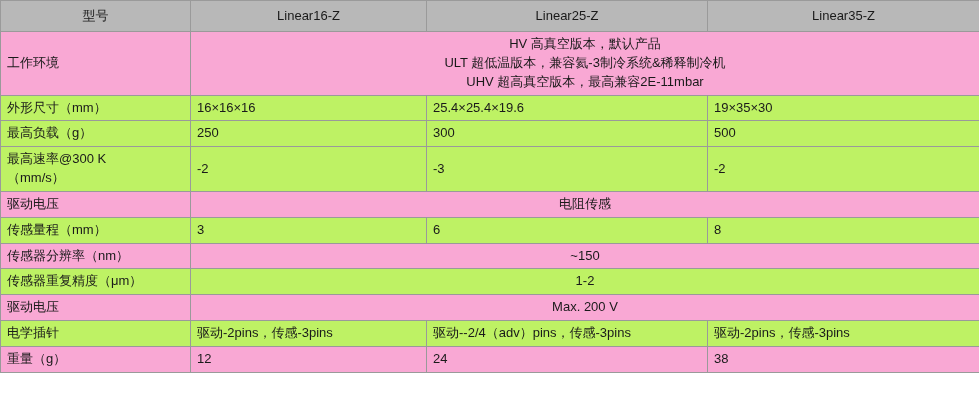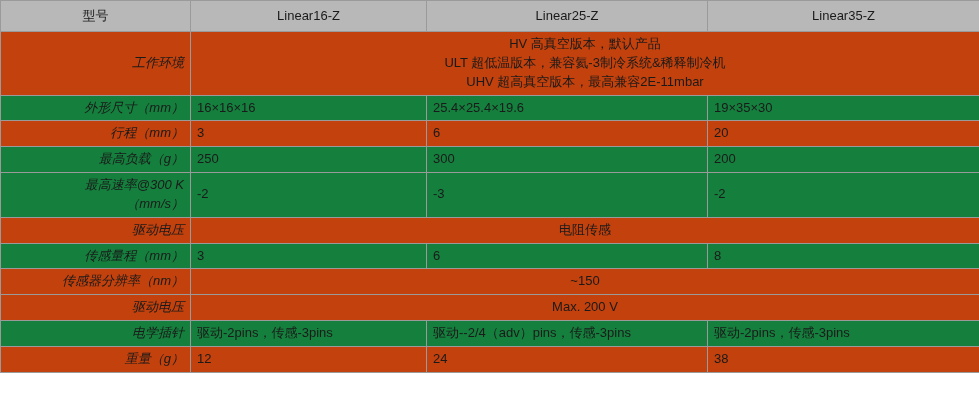--- a/index.html
+++ b/index.html
@@ -28,33 +28,32 @@
   }
   thead th {
     background: #b8b8b8;
     font-weight: bold;
     text-align: center;
     font-size: 13.5px;
     height: 24px;
     color: #111;
   }
   td.label {
-    text-align: right;
+    text-align: left;
     background: #ffffff;
     padding-left: 6px;
-    font-style: italic;
   }
   td.val {
     text-align: left;
   }
   tr.shade td {
-    background: #15803d;
+    background: #bef264;
   }
   tr.plain td {
-    background: #c2410c;
+    background: #f9a8d4;
   }
   td.multiline {
     text-align: center;
     line-height: 1.5;
     padding: 4px 6px;
   }
   col.c1 { width: 190px; }
   col.c2 { width: 236px; }
   col.c3 { width: 281px; }
   col.c4 { width: 272px; }
@@ -85,31 +84,25 @@
           <div>ULT 超低温版本，兼容氦-3制冷系统&amp;稀释制冷机</div>
           <div>UHV 超高真空版本，最高兼容2E-11mbar</div>
         </td>
       </tr>
       <tr class="shade">
         <td class="label">外形尺寸（mm）</td>
         <td class="val">16×16×16</td>
         <td class="val">25.4×25.4×19.6</td>
         <td class="val">19×35×30</td>
       </tr>
-      <tr class="plain">
-        <td class="label">行程（mm）</td>
-        <td class="val">3</td>
-        <td class="val">6</td>
-        <td class="val">20</td>
-      </tr>
       <tr class="shade">
         <td class="label">最高负载（g）</td>
         <td class="val">250</td>
         <td class="val">300</td>
-        <td class="val">200</td>
+        <td class="val">500</td>
       </tr>
       <tr class="shade">
         <td class="label">
           <div>最高速率@300 K</div>
           <div>（mm/s）</div>
         </td>
         <td class="val">-2</td>
         <td class="val">-3</td>
         <td class="val">-2</td>
       </tr>
@@ -124,20 +117,26 @@
         <td class="val">3</td>
         <td class="val">6</td>
         <td class="val">8</td>
       </tr>
       <tr class="plain">
         <td class="label">传感器分辨率（nm）</td>
         <td colspan="3" class="multiline">
           <div>~150</div>
         </td>
       </tr>
+      <tr class="shade">
+        <td class="label">传感器重复精度（μm）</td>
+        <td colspan="3" class="multiline">
+          <div>1-2</div>
+        </td>
+      </tr>
       <tr class="plain">
         <td class="label">驱动电压</td>
         <td colspan="3" class="multiline">
           <div>Max. 200 V</div>
         </td>
       </tr>
       <tr class="shade">
         <td class="label">电学插针</td>
         <td class="val">驱动-2pins，传感-3pins</td>
         <td class="val">驱动--2/4（adv）pins，传感-3pins</td>

